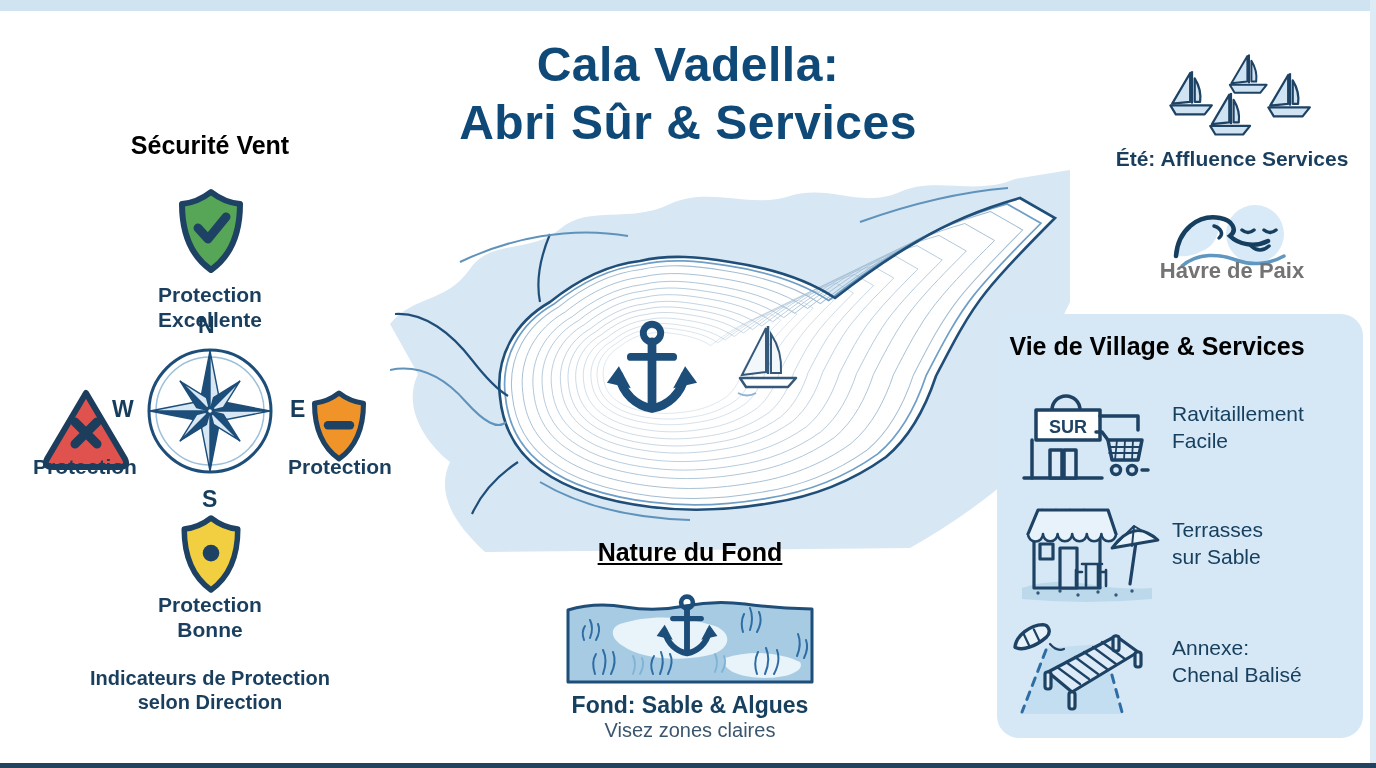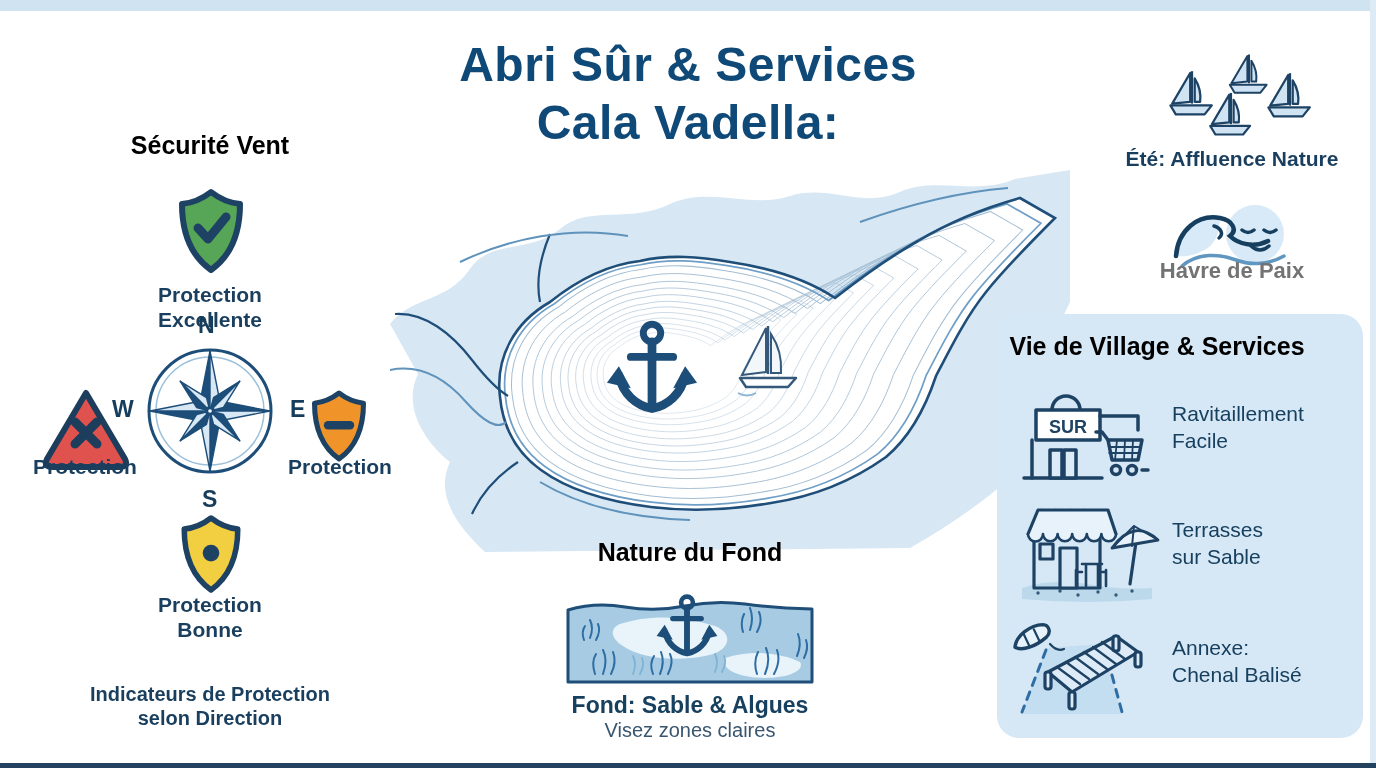--- a/index.html
+++ b/index.html
@@ -25,22 +25,22 @@
   .tip-text{font-size:20px;font-weight:400;color:#3a566f;}
 </style>
 </head>
 <body>
 
 <div class="abs edge-top"></div>
 <div class="abs edge-right"></div>
 <div class="abs edge-bottom"></div>
 
 <div class="abs title">
+  <div>Cala Vadella:</div>
   <div>Abri Sûr &amp; Services</div>
-  <div>Cala Vadella:</div>
 </div>
 
 <div class="abs h-section ctr" style="left:50px;top:131px;width:320px;">Sécurité Vent</div>
 
 <svg class="abs" style="left:172px;top:186px;" width="78" height="90" viewBox="0 0 78 90">
   <path d="M39,6 C48,13 58,17 68,18 C68,45 60,69 39,84 C18,69 10,45 10,18 C20,17 30,13 39,6 Z" fill="#57a556" stroke="#1d4264" stroke-width="6" stroke-linejoin="round"></path>
   <path d="M26,42 L36,53 L54,31" fill="none" stroke="#1d4264" stroke-width="9" stroke-linecap="round" stroke-linejoin="round"></path>
 </svg>
 <div class="abs lbl ctr" style="left:50px;top:282px;width:320px;">
   <div>Protection</div>
@@ -110,21 +110,21 @@
 
 <svg class="abs" style="left:175px;top:512px;" width="72" height="84" viewBox="0 0 78 90">
   <path d="M39,6 C48,13 58,17 68,18 C68,45 60,69 39,84 C18,69 10,45 10,18 C20,17 30,13 39,6 Z" fill="#f2cf41" stroke="#1d4264" stroke-width="6" stroke-linejoin="round"></path>
   <circle cx="39" cy="44" r="9" fill="#1d4264"></circle>
 </svg>
 <div class="abs lbl ctr" style="left:50px;top:592px;width:320px;">
   <div>Protection</div>
   <div>Bonne</div>
 </div>
 
-<div class="abs lbl-sm ctr" style="left:30px;top:666px;width:360px;margin-top:16px;">
+<div class="abs lbl-sm ctr" style="left:30px;top:666px;width:360px;">
   <div>Indicateurs de Protection</div>
   <div>selon Direction</div>
 </div>
 
 <svg class="abs" style="left:390px;top:162px;" width="680" height="390" viewBox="0 0 680 390">
   <defs>
     <path id="bayPath" d="M110,235 C105,195 125,160 160,140 C185,120 215,103 250,99 C280,92 310,95 340,100
       C380,106 415,116 445,136 C468,118 498,96 528,79 C558,61 594,46 630,36 L665,56
       C641,80 616,105 596,130 C576,155 561,185 546,214 C536,244 521,274 496,295
       C461,320 421,335 381,341 C341,348 301,350 261,345 C221,340 181,330 151,308
@@ -185,21 +185,21 @@
 
   <g transform="translate(378,198)">
     <line x1="0" y1="-34" x2="0" y2="14" stroke="#35597a" stroke-width="2.5"></line>
     <path d="M-2,-32 L-2,12 L-26,15 Z" fill="#f2f7fb" stroke="#35597a" stroke-width="2"></path>
     <path d="M3,-26 C11,-14 14,-2 13,13 L3,13 Z" fill="#f2f7fb" stroke="#35597a" stroke-width="2"></path>
     <path d="M-28,18 L28,18 L20,27 L-22,27 Z" fill="#ffffff" stroke="#35597a" stroke-width="2.5" stroke-linejoin="round"></path>
     <path d="M-30,33 q9,5 18,0" fill="none" stroke="#8cb4d4" stroke-width="2"></path>
   </g>
 </svg>
 
-<div class="abs h-section ctr" style="left:540px;top:538px;width:300px;">Nature du Fond</div>
+<div class="abs h-section ctr" style="left:540px;top:538px;width:300px;text-decoration:underline;">Nature du Fond</div>
 
 <svg class="abs" style="left:565px;top:578px;" width="250" height="110" viewBox="0 0 250 110">
   <path d="M3,32 Q30,24 60,29 T120,28 T180,26 T247,31 L247,104 L3,104 Z" fill="#a6cbe3" stroke="#1f4e79" stroke-width="3" stroke-linejoin="round"></path>
   <path d="M55,46 C85,36 120,38 150,48 C170,56 165,74 140,78 C110,84 75,80 58,68 C45,60 45,50 55,46 Z" fill="#e8f3fa"></path>
   <path d="M160,80 C185,72 215,74 235,84 C240,92 225,100 200,100 C175,100 155,92 160,80 Z" fill="#e8f3fa"></path>
   <g fill="none" stroke="#2e6da4" stroke-width="2" stroke-linecap="round">
     <path d="M25,60 q4,-10 0,-18 M31,62 q5,-9 2,-16 M19,62 q-3,-8 1,-14"></path>
     <path d="M38,96 q5,-14 0,-24 M46,96 q6,-12 2,-22 M30,96 q-4,-12 1,-20"></path>
     <path d="M95,96 q5,-12 1,-22 M103,96 q6,-12 2,-20 M88,96 q-4,-10 1,-18"></path>
     <path d="M185,52 q4,-12 0,-22 M192,54 q6,-11 2,-20 M178,54 q-3,-10 1,-18"></path>
@@ -223,21 +223,21 @@
       <path d="M28,10 L28,42 L8,44 Z" fill="#cfe3f3" stroke="#1d4264" stroke-width="2.5" stroke-linejoin="round"></path>
       <path d="M33,16 C38,24 40,34 39,42 L33,42 Z" fill="#cfe3f3" stroke="#1d4264" stroke-width="2.5" stroke-linejoin="round"></path>
       <path d="M6,46 L52,46 L44,56 L12,56 Z" fill="#cfe3f3" stroke="#1d4264" stroke-width="2.5" stroke-linejoin="round"></path>
     </symbol>
   </defs>
   <use href="#fleetBoat" x="2" y="16" width="54" height="54"></use>
   <use href="#fleetBoat" x="62" y="0" width="48" height="48"></use>
   <use href="#fleetBoat" x="42" y="38" width="52" height="52"></use>
   <use href="#fleetBoat" x="100" y="18" width="54" height="54"></use>
 </svg>
-<div class="abs lbl ctr" style="left:1088px;top:146px;width:288px;">Été: Affluence Nature</div>
+<div class="abs lbl ctr" style="left:1088px;top:146px;width:288px;">Été: Affluence Services</div>
 
 <svg class="abs" style="left:1158px;top:190px;" width="150" height="100" viewBox="0 0 150 100">
   <circle cx="97" cy="44" r="29" fill="#d8eaf7"></circle>
   <path d="M18,66 C20,40 40,24 62,28 C61,44 58,56 42,62 C34,66 26,67 18,66 Z" fill="#d8eaf7"></path>
   <path d="M18,66 C20,40 40,24 62,28 C74,30 80,40 72,46 C80,54 96,58 110,51" fill="none" stroke="#163f5f" stroke-width="4.5" stroke-linecap="round"></path>
   <path d="M56,36 C63,38 66,44 61,48" fill="none" stroke="#163f5f" stroke-width="3.5" stroke-linecap="round"></path>
   <path d="M84,40 q6,5 12,0 M106,40 q6,5 12,0" fill="none" stroke="#163f5f" stroke-width="3.5" stroke-linecap="round"></path>
   <path d="M93,56 q9,8 18,0" fill="none" stroke="#163f5f" stroke-width="3.5" stroke-linecap="round"></path>
   <path d="M24,76 C40,62 62,64 78,70 C94,76 112,74 126,66" fill="none" stroke="#5f97c0" stroke-width="3.5" stroke-linecap="round"></path>
 </svg>

